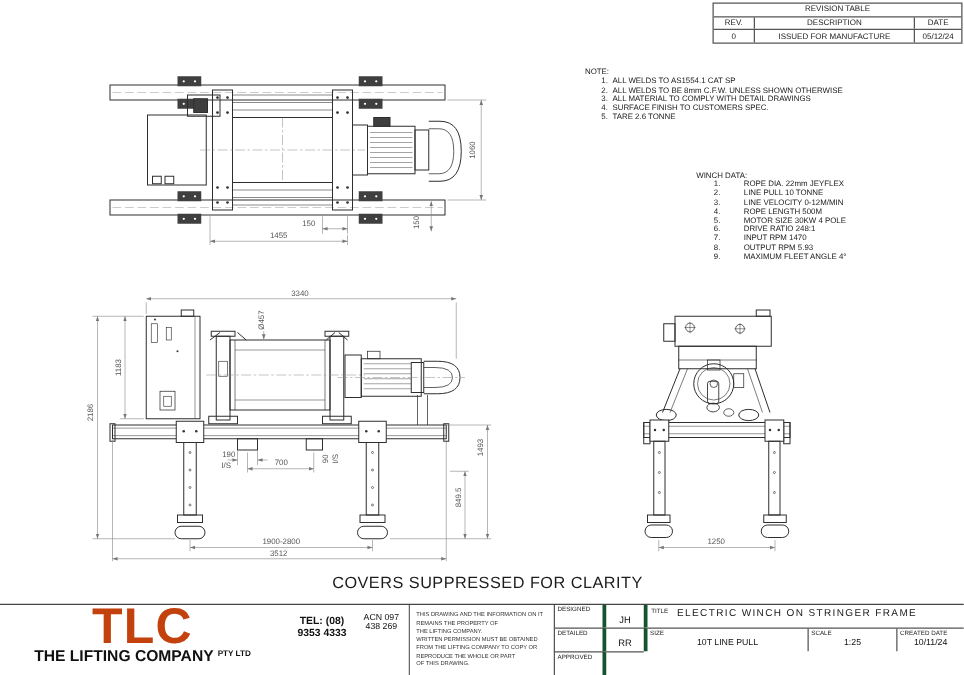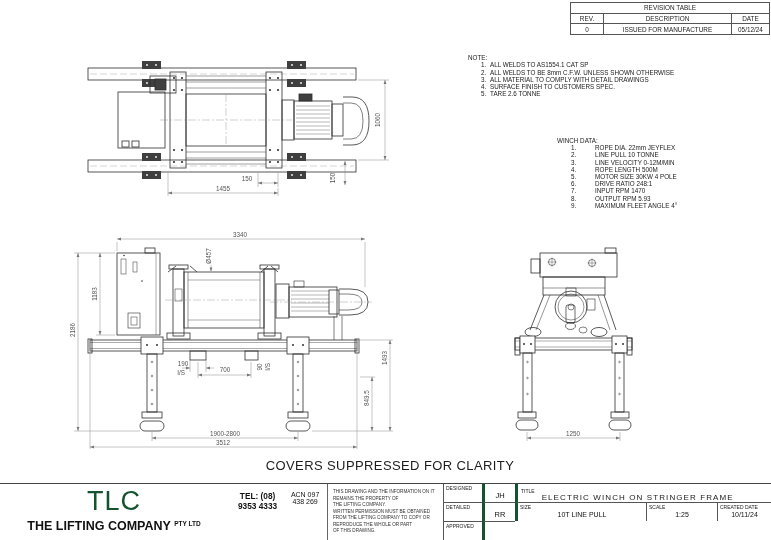--- a/index.html
+++ b/index.html
@@ -23,37 +23,37 @@
   .notes .num{width:9px;flex:none}
   .winch{position:absolute;left:557px;top:137px;font-size:6.3px;line-height:7.2px;color:#1a1a1a}
   .winch .item{margin-left:14px;display:flex}
   .winch .num{width:24px;flex:none}
 
   .clarity{position:absolute;left:0;top:458px;width:780px;text-align:center;font-size:13px;letter-spacing:.4px;color:#1c1c1c}
 
   
   .titleblock{position:absolute;left:0;top:483px;width:771px;height:57px;border-top:1px solid #444;display:flex;background:#fff}
   .tb-logo-cell{width:228px;text-align:center;padding-top:1px}
-  .tb-logo{font-size:27px;font-weight:normal;letter-spacing:1px;line-height:32px;color:#14532d}
+  .tb-logo{font-size:40px;font-weight:bold;letter-spacing:1px;line-height:32px;color:#c2410c}
   .tb-company{font-size:12.5px;font-weight:bold;color:#111;line-height:13px}
   .tb-ptyltd{font-size:6.5px;vertical-align:4px;letter-spacing:0}
   .tb-contact{width:99px;display:flex;flex-direction:row;justify-content:space-between;padding:7px 2px 8px 2px;text-align:center}
   .tb-tel{font-size:8.3px;font-weight:bold;color:#111}
   .tb-acn{font-size:7px;color:#111}
   .tb-disclaimer{width:116px;border-left:1px solid #666;padding:5px 2px 0 5px;font-size:4.6px;line-height:6.5px;color:#333}
   .tb-right{flex:1;border-left:1px solid #555;display:grid;grid-template-columns:38px 33px 1fr;grid-template-rows:18px 19px 20px}
   .tb-cell{position:relative;border-left:3px solid #14532d;border-top:1px solid #555}
   .tb-cell.no-l{border-left:none}
   .tb-cell.no-t{border-top:none}
   .tb-label{position:absolute;top:1px;left:2px;font-size:5px;color:#222;white-space:nowrap}
   .tb-value{display:flex;width:100%;height:100%;align-items:center;justify-content:center;font-size:7px;color:#111;padding-top:4px}
   .tb-row-sub{display:flex;height:100%}
   .tb-sub{position:relative;height:100%}
   .tb-sub+.tb-sub{border-left:1px solid #555}
-  .tb-title-cell{display:flex;align-items:flex-end}
+  .tb-title-cell{display:flex;align-items:flex-start}
   .tb-title-label{font-size:5px;margin:2px 0 8px 3px}
   .tb-title-value{font-size:8px;letter-spacing:1.1px;margin-left:7px;margin-top:2px;white-space:nowrap}
   .v-big{font-size:7.5px}
 </style>
 </head>
 <body>
 
 <div class="sheet">
 
   <svg class="views" width="771" height="483" viewBox="0 0 771 483">

